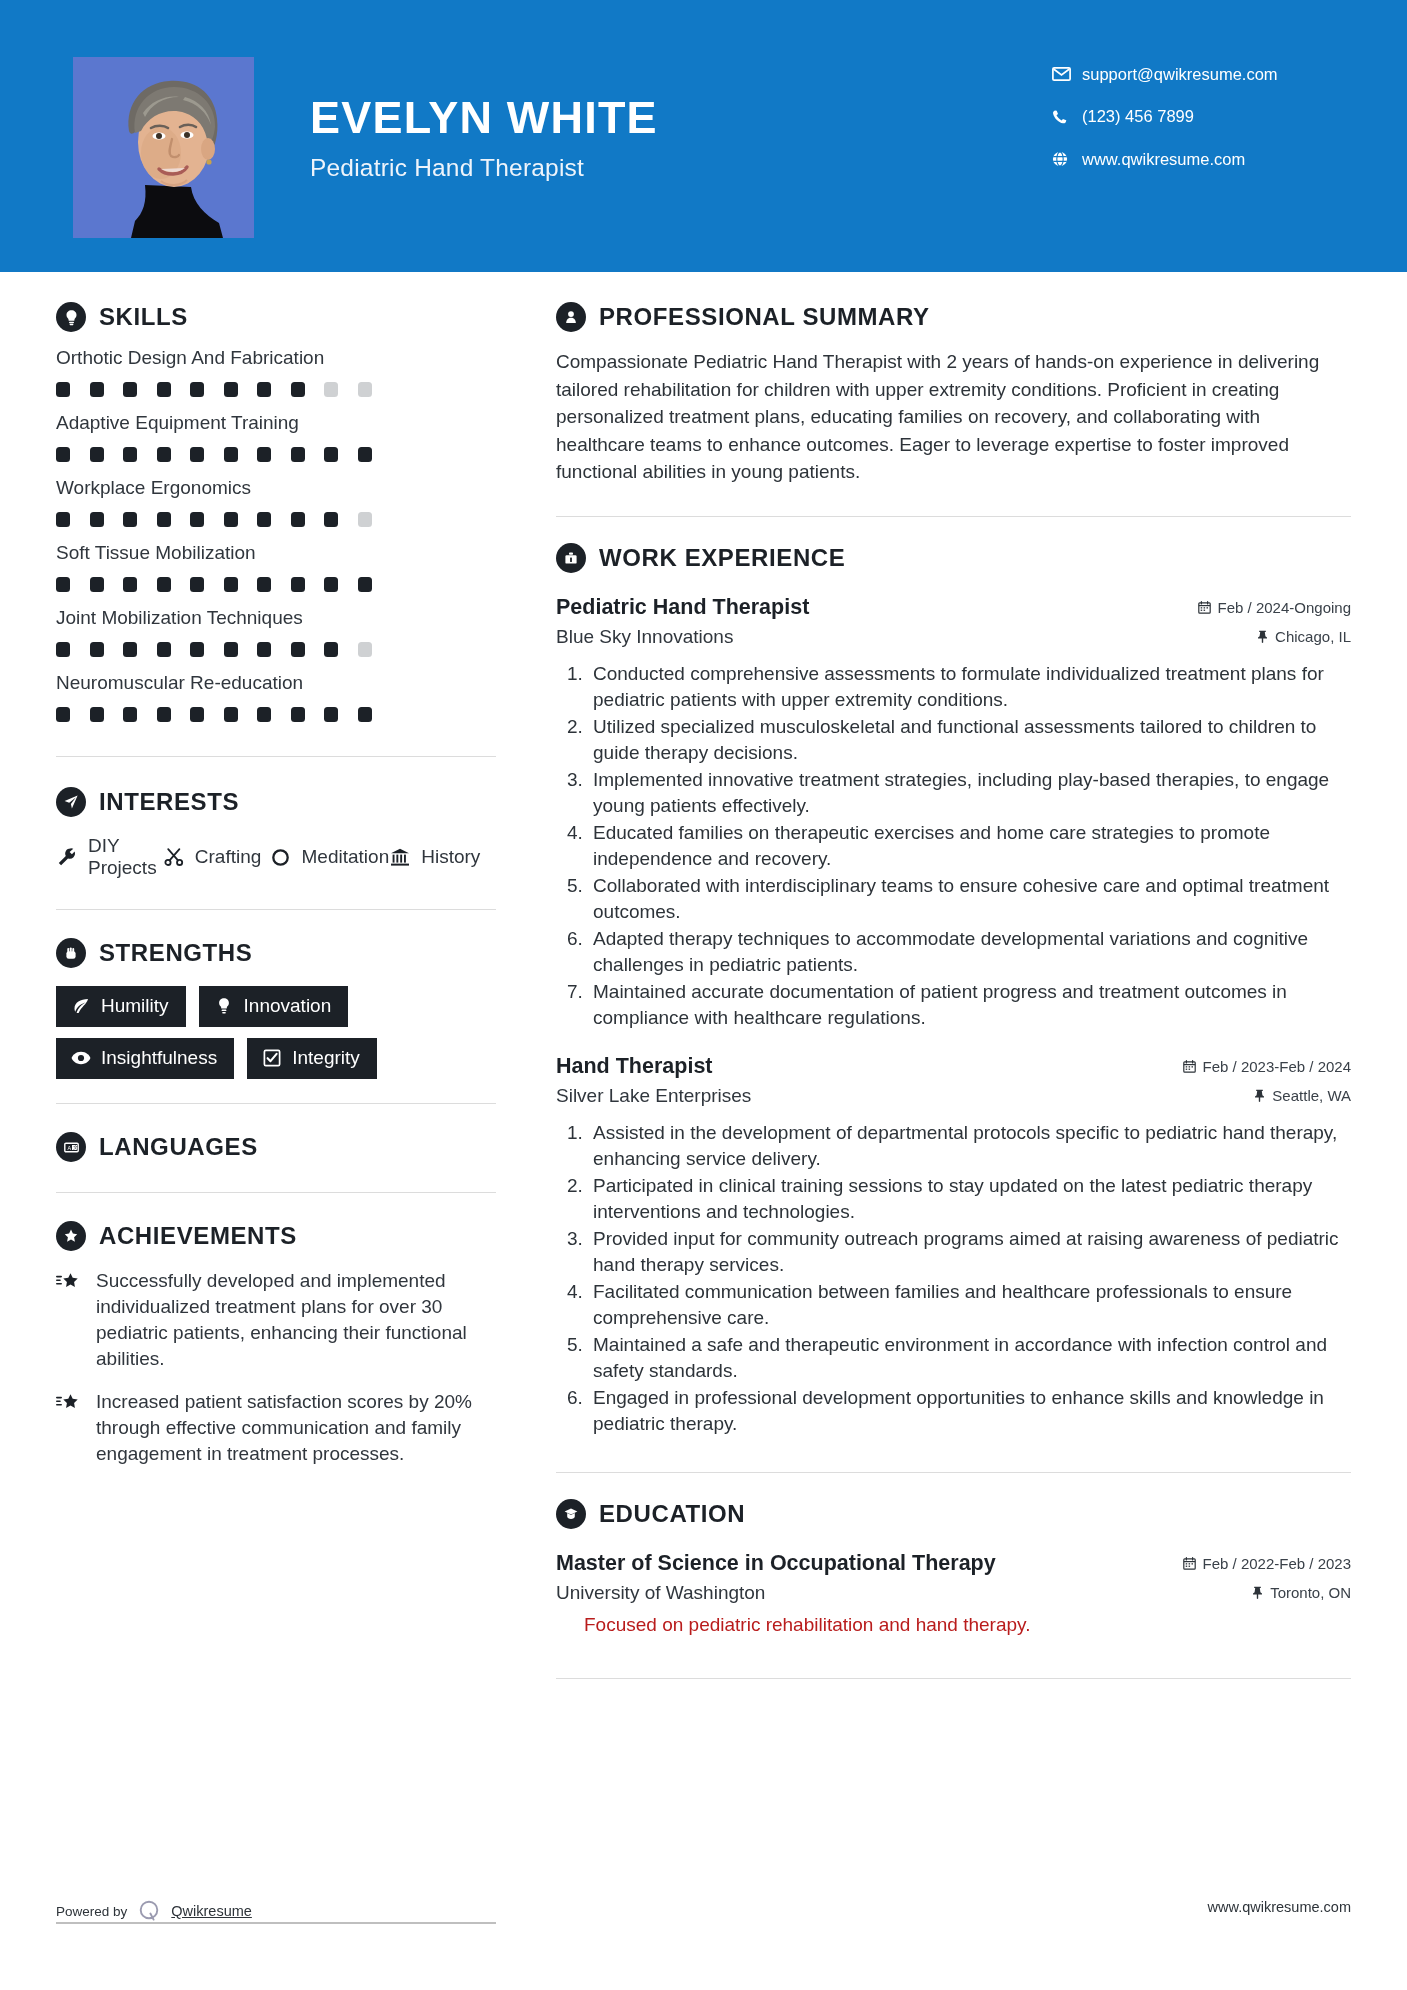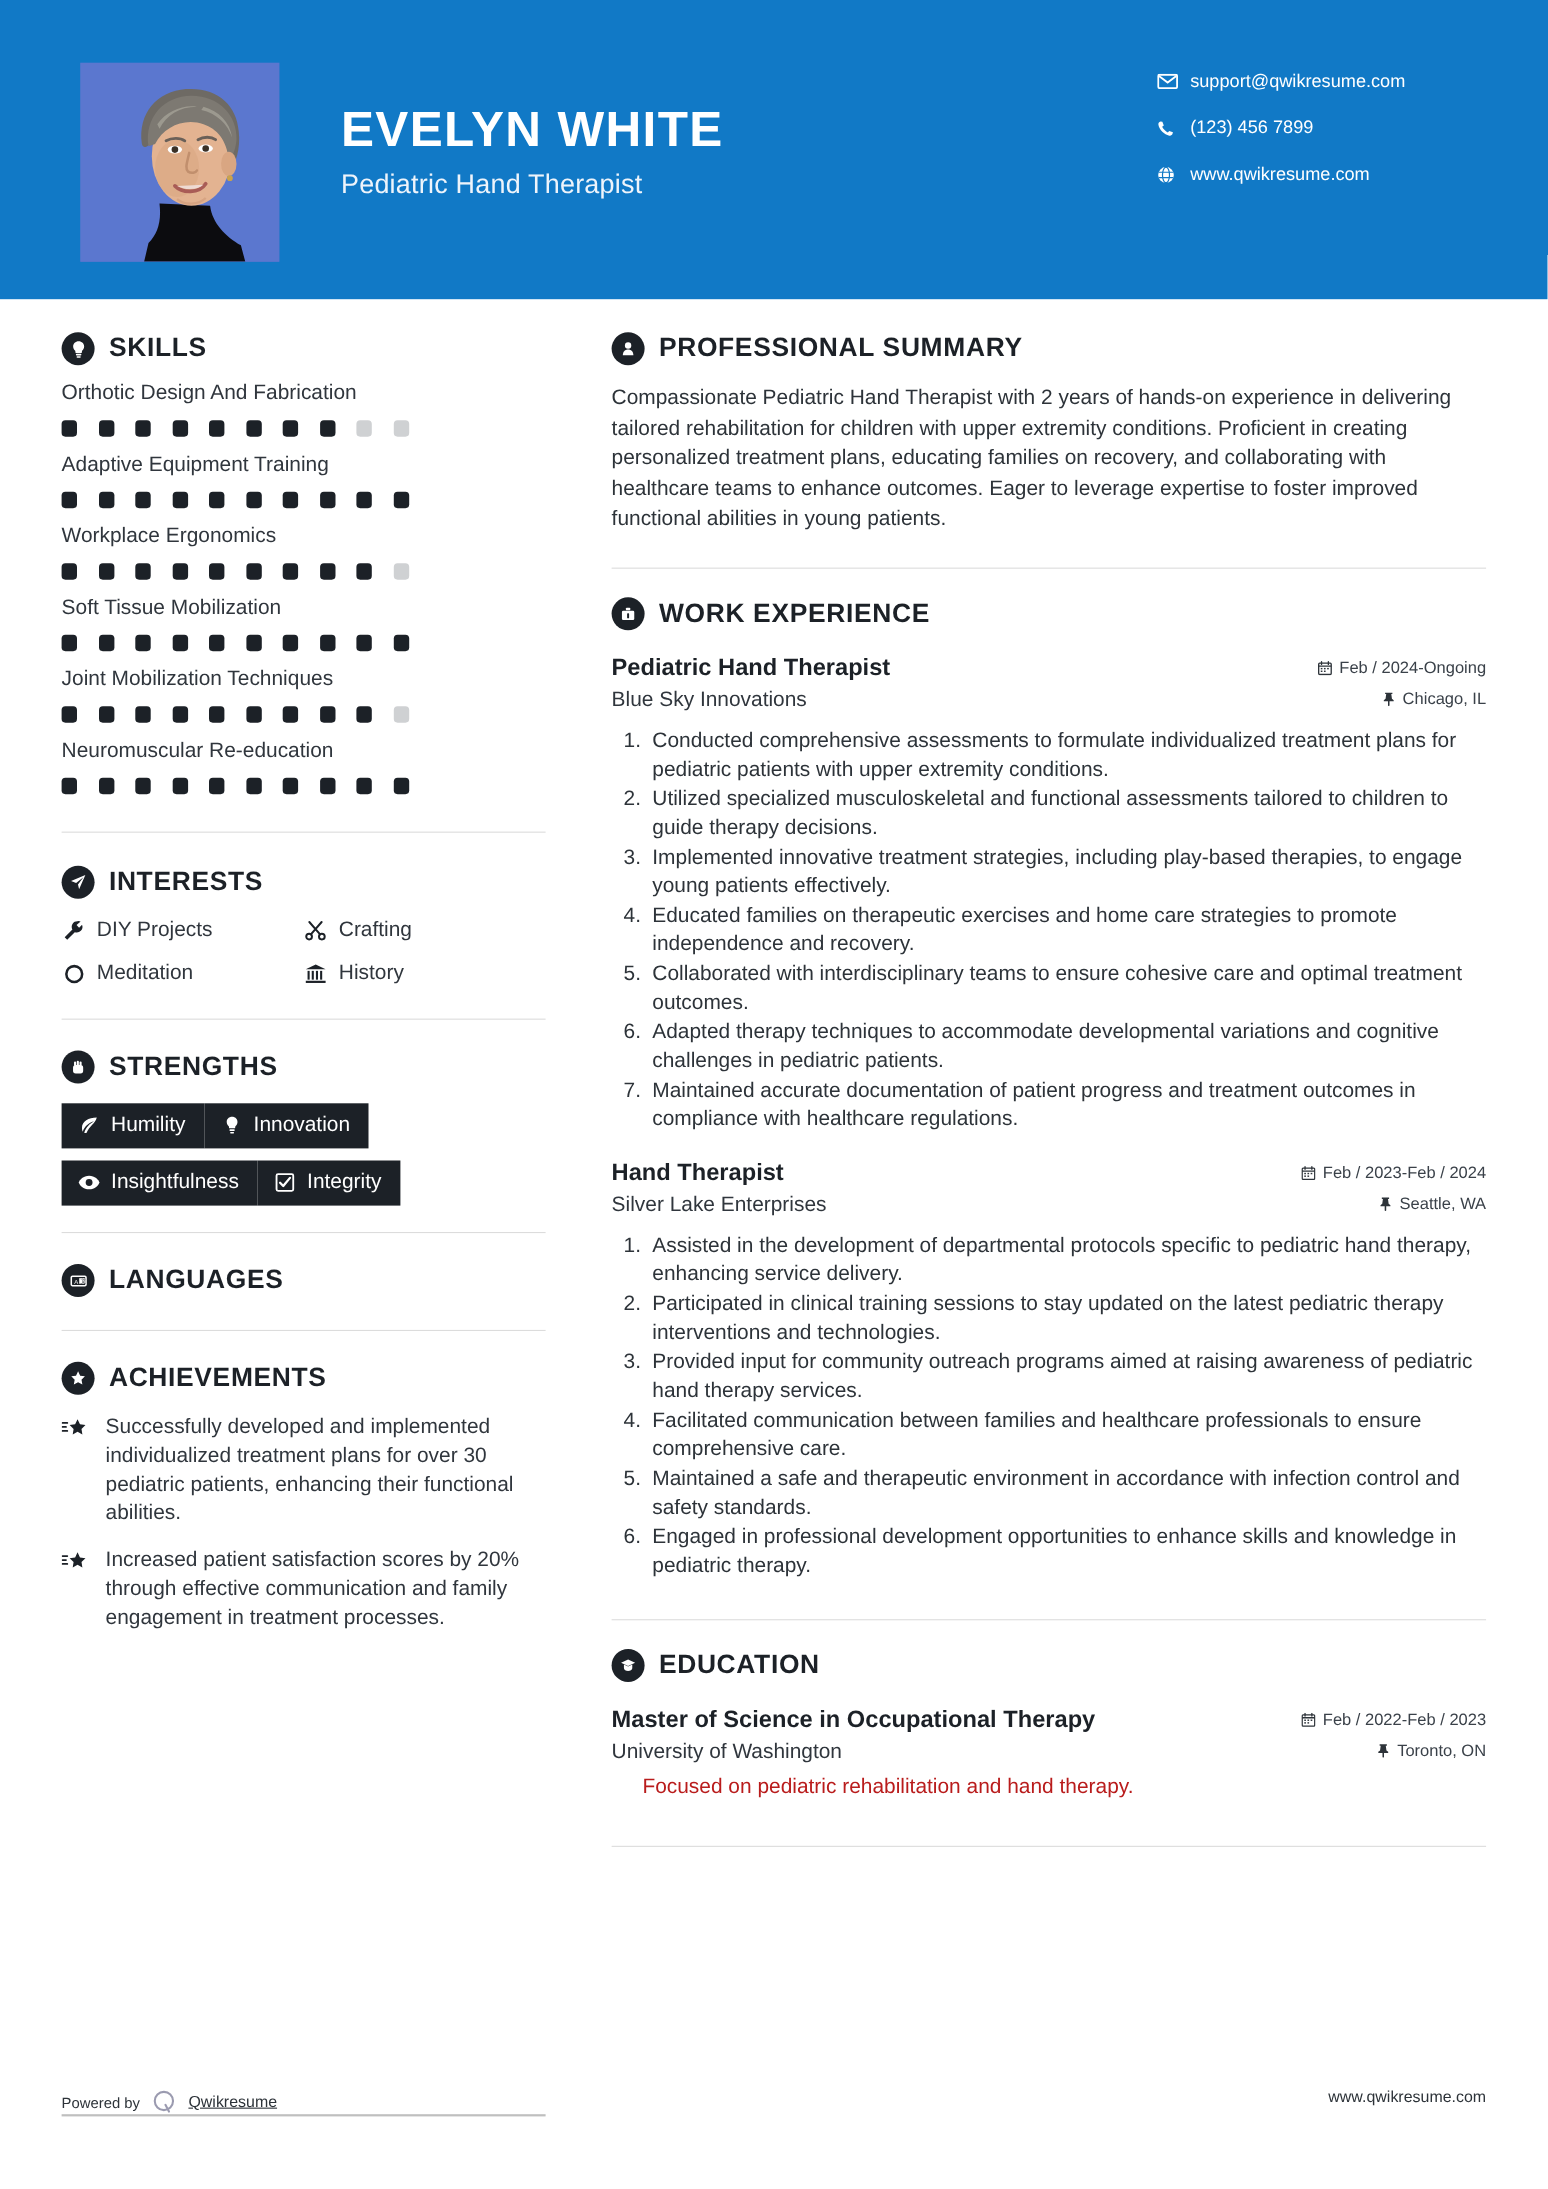--- a/index.html
+++ b/index.html
@@ -84,31 +84,31 @@
 
   
   .skill-item { margin-top: 15px; }
   .skill-name { font-size: 19px; color: #30363d; font-weight: 400; }
   .dots { display: flex; gap: 19.5px; margin-top: 13px; }
   .dot { width: 14px; height: 15px; border-radius: 3.5px; background: #1c2127; }
   .dot.off { background: #cfd1d3; }
 
   
   .interests-grid {
-    display: grid; grid-template-columns: 1fr 1fr;
+    display: grid; grid-template-columns: 1fr 1fr 1fr 1fr;
     row-gap: 17px; margin-top: 18px;
   }
   .interest { display: flex; align-items: center; gap: 10px; }
   .interest .ico { width: 22px; min-width: 22px; height: 22px;
     display: flex; align-items: center; justify-content: center; color: #1c2127; }
   .interest .lbl { font-size: 19px; color: #30363d; }
 
   
   .strength-rows { margin-top: 18px; }
-  .strength-row { display: flex; margin-bottom: 11px; align-items: center; }
+  .strength-row { display: flex; gap: 13px; margin-bottom: 11px; align-items: center; }
   .chip {
     background: #1c2127; color: #ffffff;
     display: inline-flex; align-items: center; gap: 10px;
     padding: 9px 17px 10px 15px;
     font-size: 19px;
   }
   .chip .ico { width: 20px; min-width: 20px; height: 20px;
     display: flex; align-items: center; justify-content: center; }
 
   

